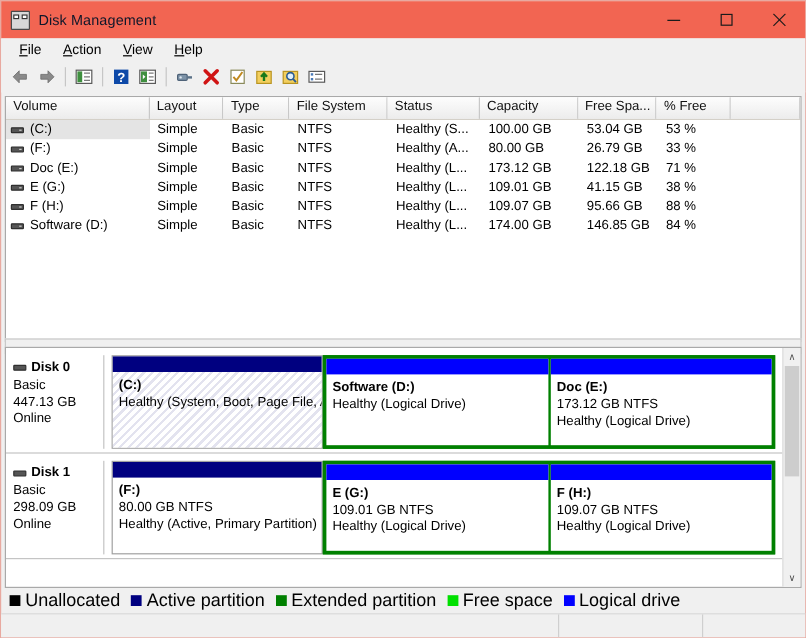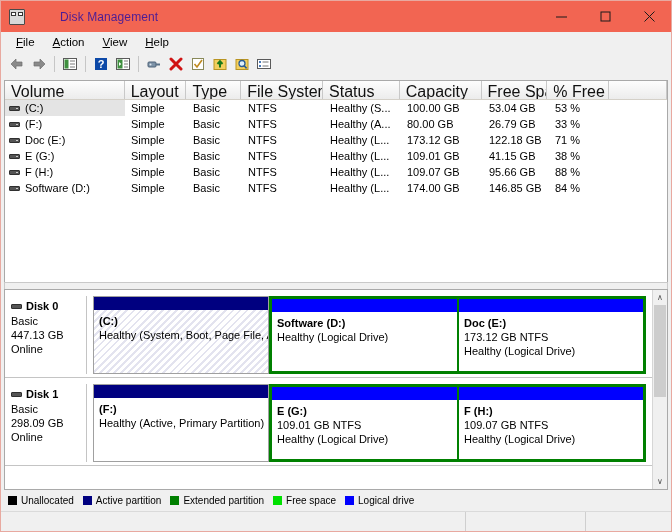--- a/index.html
+++ b/index.html
@@ -25,21 +25,21 @@
     box-sizing:border-box;flex:0 0 auto;
   }
   .app-icon:before{
     content:"";position:absolute;left:1px;top:2px;width:5px;height:4px;
     background:#fff;border:1px solid #333;box-sizing:border-box;
   }
   .app-icon:after{
     content:"";position:absolute;left:8px;top:2px;width:5px;height:4px;
     background:#fff;border:1px solid #333;box-sizing:border-box;
   }
-  .title-text{font-size:12px;color:#4c1d95;letter-spacing:.1px;margin-left:28px;}
+  .title-text{font-size:12px;color:#0f172a;letter-spacing:.1px;}
   .win-controls{margin-left:auto;display:flex;height:31px;}
   .win-btn{
     width:44px;height:31px;display:flex;align-items:center;justify-content:center;
     color:#1b1b1b;font-size:12px;
   }
   .win-btn svg{display:block;}
 
   
   .menubar{
     height:20px;background:#f0f0f0;display:flex;align-items:center;
@@ -68,21 +68,21 @@
     flex:0 0 auto;height:205px;box-sizing:border-box;
     display:flex;flex-direction:column;overflow:hidden;
   }
   .lv-header{
     display:flex;height:18px;flex:0 0 auto;
     background:linear-gradient(#fdfdfd,#ebebeb);
     border-bottom:1px solid #d4d0c8;
   }
   .lv-th{
     box-sizing:border-box;border-right:1px solid #c8c8c8;
-    padding:2px 0 0 6px;font-size:16px;color:#111;
+    padding:2px 0 0 6px;font-size:11px;color:#111;
     overflow:hidden;white-space:nowrap;
     background:linear-gradient(#fdfdfd,#ececec);
   }
   .lv-body{flex:1 1 auto;background:#fff;}
   .lv-row{display:flex;height:16px;align-items:center;}
   .lv-row.selected .cell-volume{background:#e4e4e4;}
   .lv-td{
     box-sizing:border-box;padding-left:6px;font-size:11px;color:#000;
     white-space:nowrap;overflow:hidden;line-height:16px;
   }
@@ -164,21 +164,21 @@
   }
 
   
   .legend{
     margin:2px 3px 0 3px;height:17px;flex:0 0 auto;
     display:flex;align-items:center;padding-left:4px;gap:0;
     background:#f0f0f0;
   }
   .leg-item{display:flex;align-items:center;margin-right:9px;}
   .leg-sw{width:9px;height:9px;margin-right:4px;flex:0 0 auto;}
-  .leg-label{font-size:10px;color:#000;}
+  .leg-label{font-size:15px;color:#000;}
 
   
   .statusbar{
     height:19px;flex:0 0 auto;display:flex;border-top:1px solid #dadada;
     background:#f0f0f0;margin-top:2px;
   }
   .sb-cell{height:19px;box-sizing:border-box;}
   .sb-main{flex:1 1 auto;border-right:1px solid #cfcfcf;}
   .sb-a{width:120px;border-right:1px solid #cfcfcf;}
   .sb-b{width:85px;}
@@ -442,20 +442,21 @@
             </div>
             <div class="disk-meta">Basic</div>
             <div class="disk-meta">298.09 GB</div>
             <div class="disk-meta">Online</div>
           </div>
           <div class="parts">
             <div class="part part-primary" style="width: 176px;">
               <div class="part-hdr hdr-primary"></div>
               <div class="part-body">
                 <div class="part-name">(F:)</div>
+                <div>80.00 GB NTFS</div>
                 <div>Healthy (Active, Primary Partition)</div>
               </div>
             </div>
             <div class="ext-group">
               <div class="part" style="width: 185px;">
                 <div class="part-hdr hdr-logical"></div>
                 <div class="part-body">
                   <div class="part-name">E  (G:)</div>
                   <div>109.01 GB NTFS</div>
                   <div>Healthy (Logical Drive)</div>

